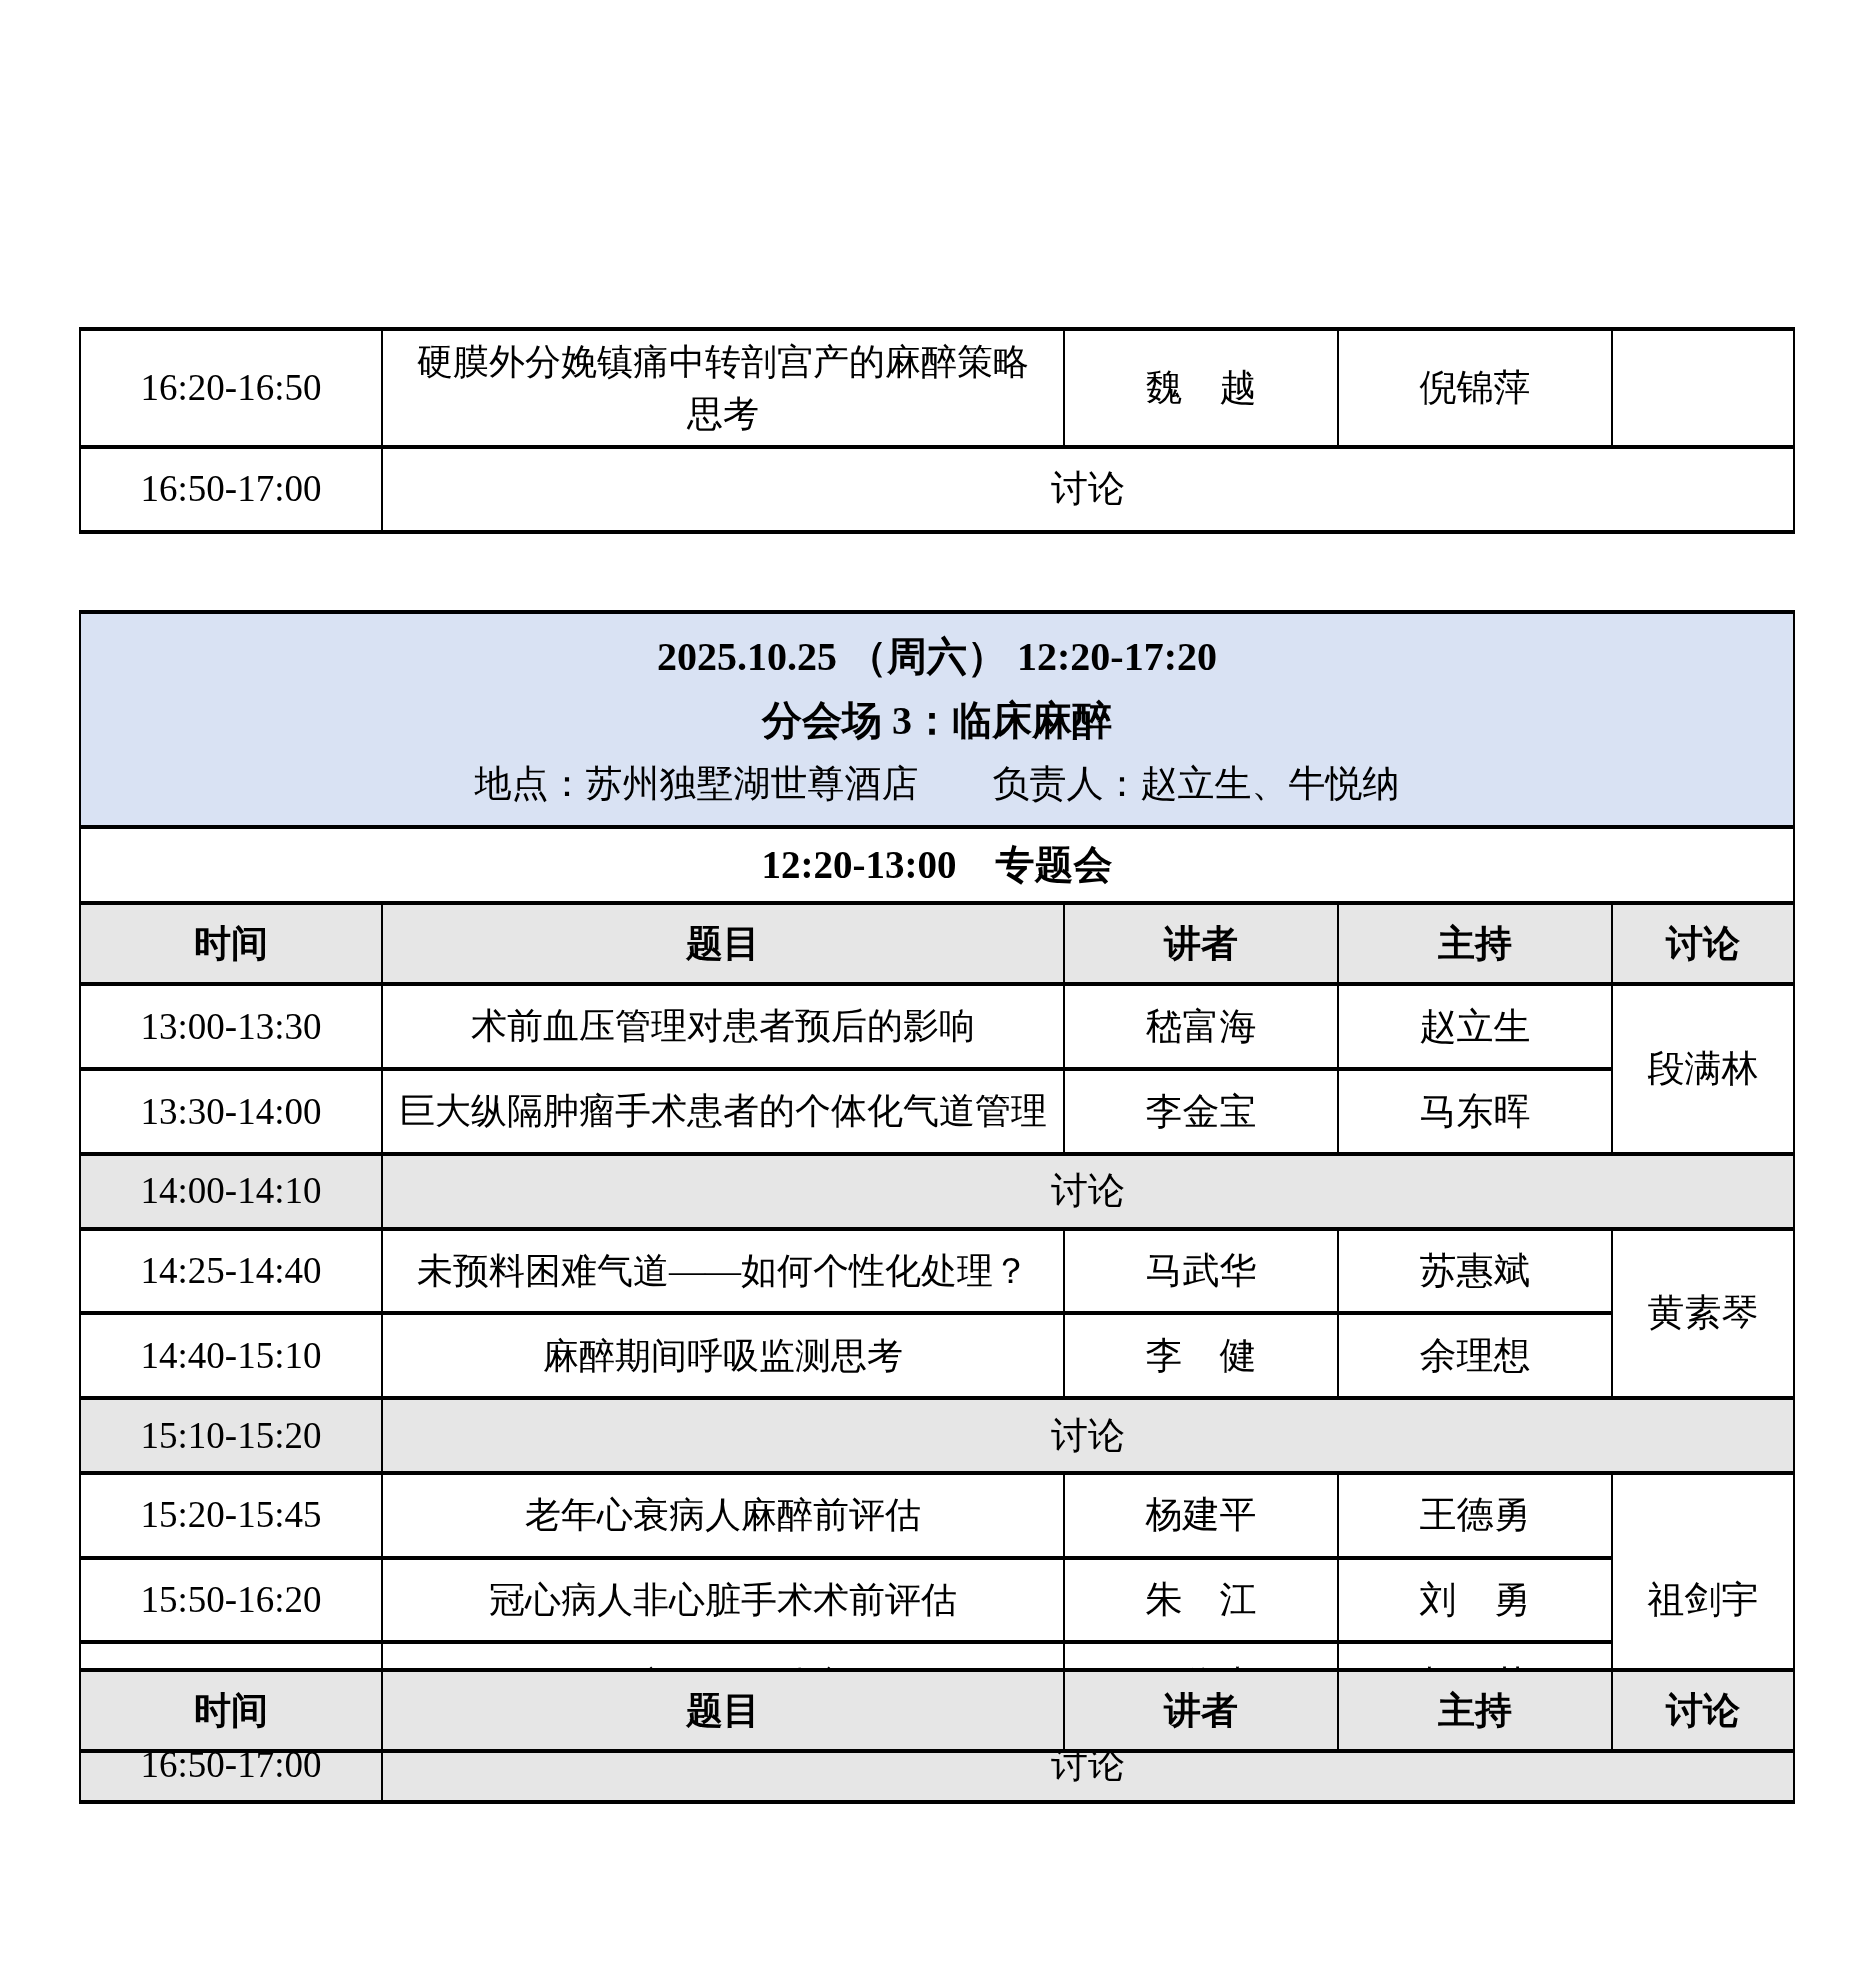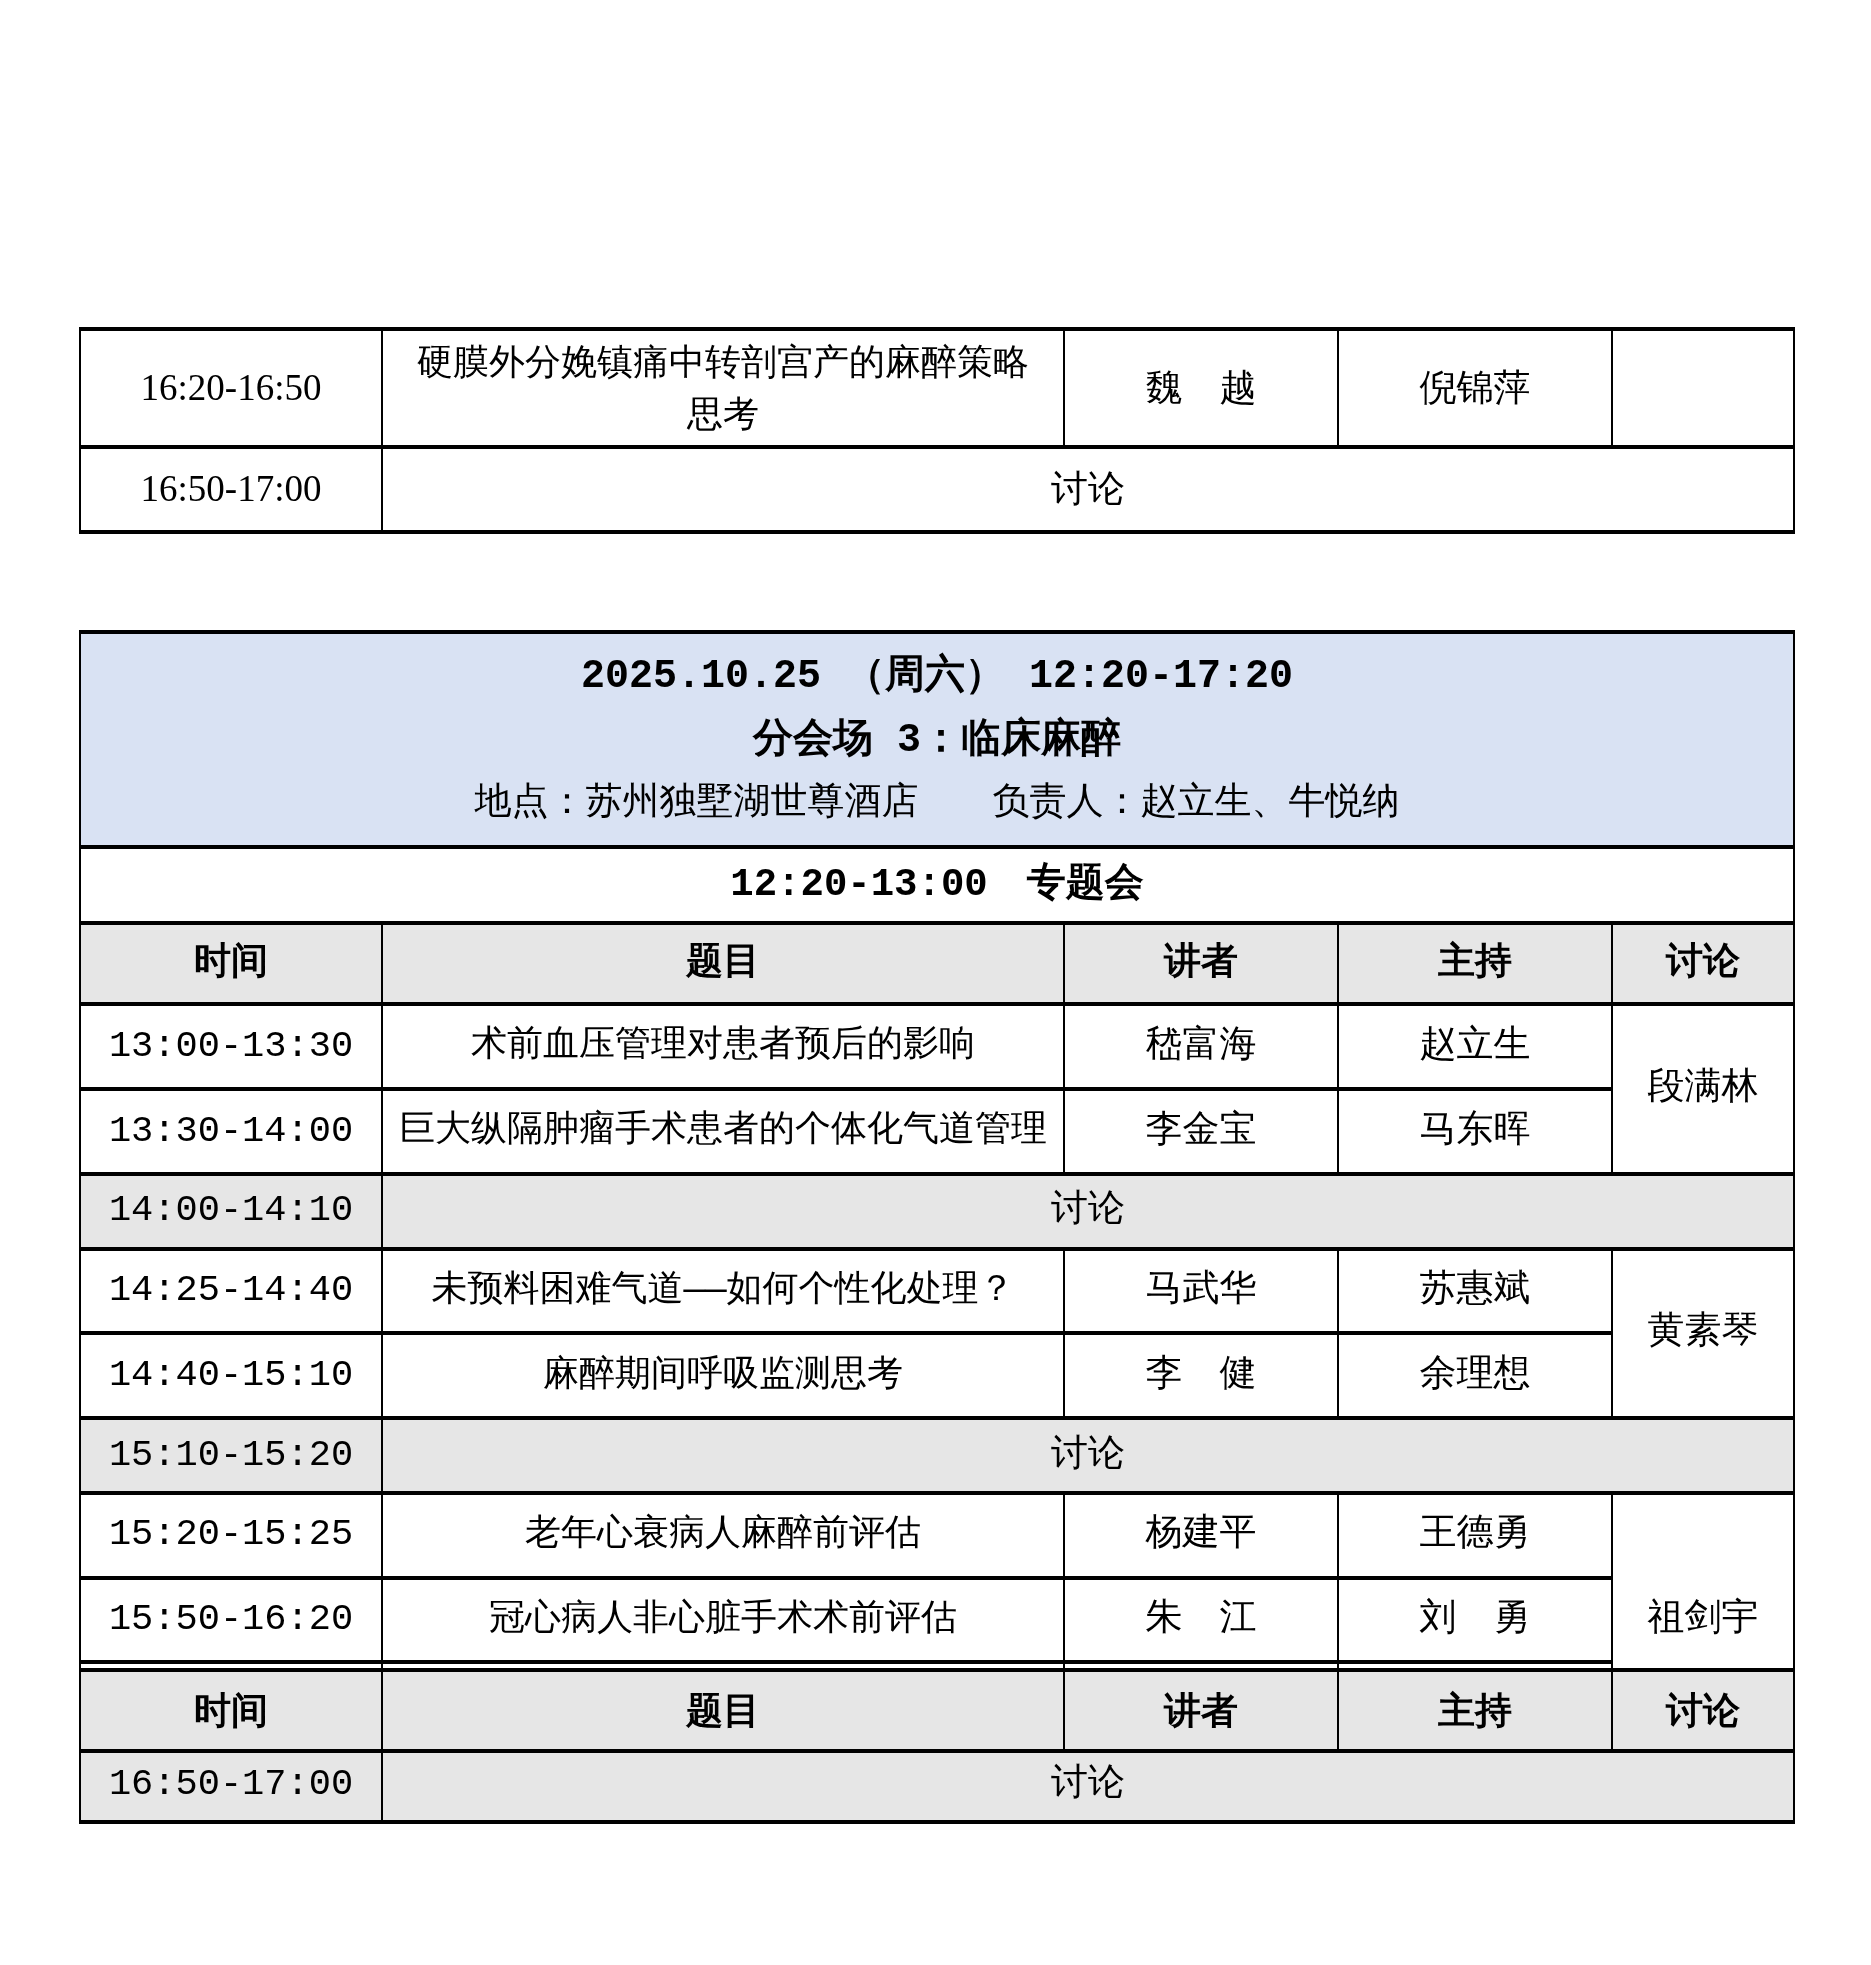--- a/index.html
+++ b/index.html
@@ -66,21 +66,21 @@
     <td>倪锦萍</td>
     <td></td>
   </tr>
   <tr class="t1r2">
     <td>16:50-17:00</td>
     <td colspan="4">讨论</td>
   </tr>
 </tbody>
   </table>
 
-<table class="sched" style="top:630px;font-family:Liberation Mono, monospace;">
+<table class="sched" style="top:610px;">
   <colgroup>
       <col class="c-time">
       <col class="c-title">
       <col class="c-speaker">
       <col class="c-host">
       <col class="c-disc">
     </colgroup>
   <tbody>
       <tr class="bluehead">
     <td colspan="5" class="blue">
@@ -127,21 +127,21 @@
     <td>14:40-15:10</td>
     <td class="titlecell">麻醉期间呼吸监测思考</td>
     <td>李　健</td>
     <td>余理想</td>
   </tr>
   <tr class="grow">
     <td class="gray">15:10-15:20</td>
     <td colspan="4" class="gray">讨论</td>
   </tr>
   <tr class="drow">
-    <td>15:20-15:25</td>
+    <td>15:20-15:45</td>
     <td class="titlecell">老年心衰病人麻醉前评估</td>
     <td>杨建平</td>
     <td>王德勇</td>
     <td rowspan="3">祖剑宇</td>
   </tr>
   <tr class="drow">
     <td>15:50-16:20</td>
     <td class="titlecell">冠心病人非心脏手术术前评估</td>
     <td>朱　江</td>
     <td>刘　勇</td>

